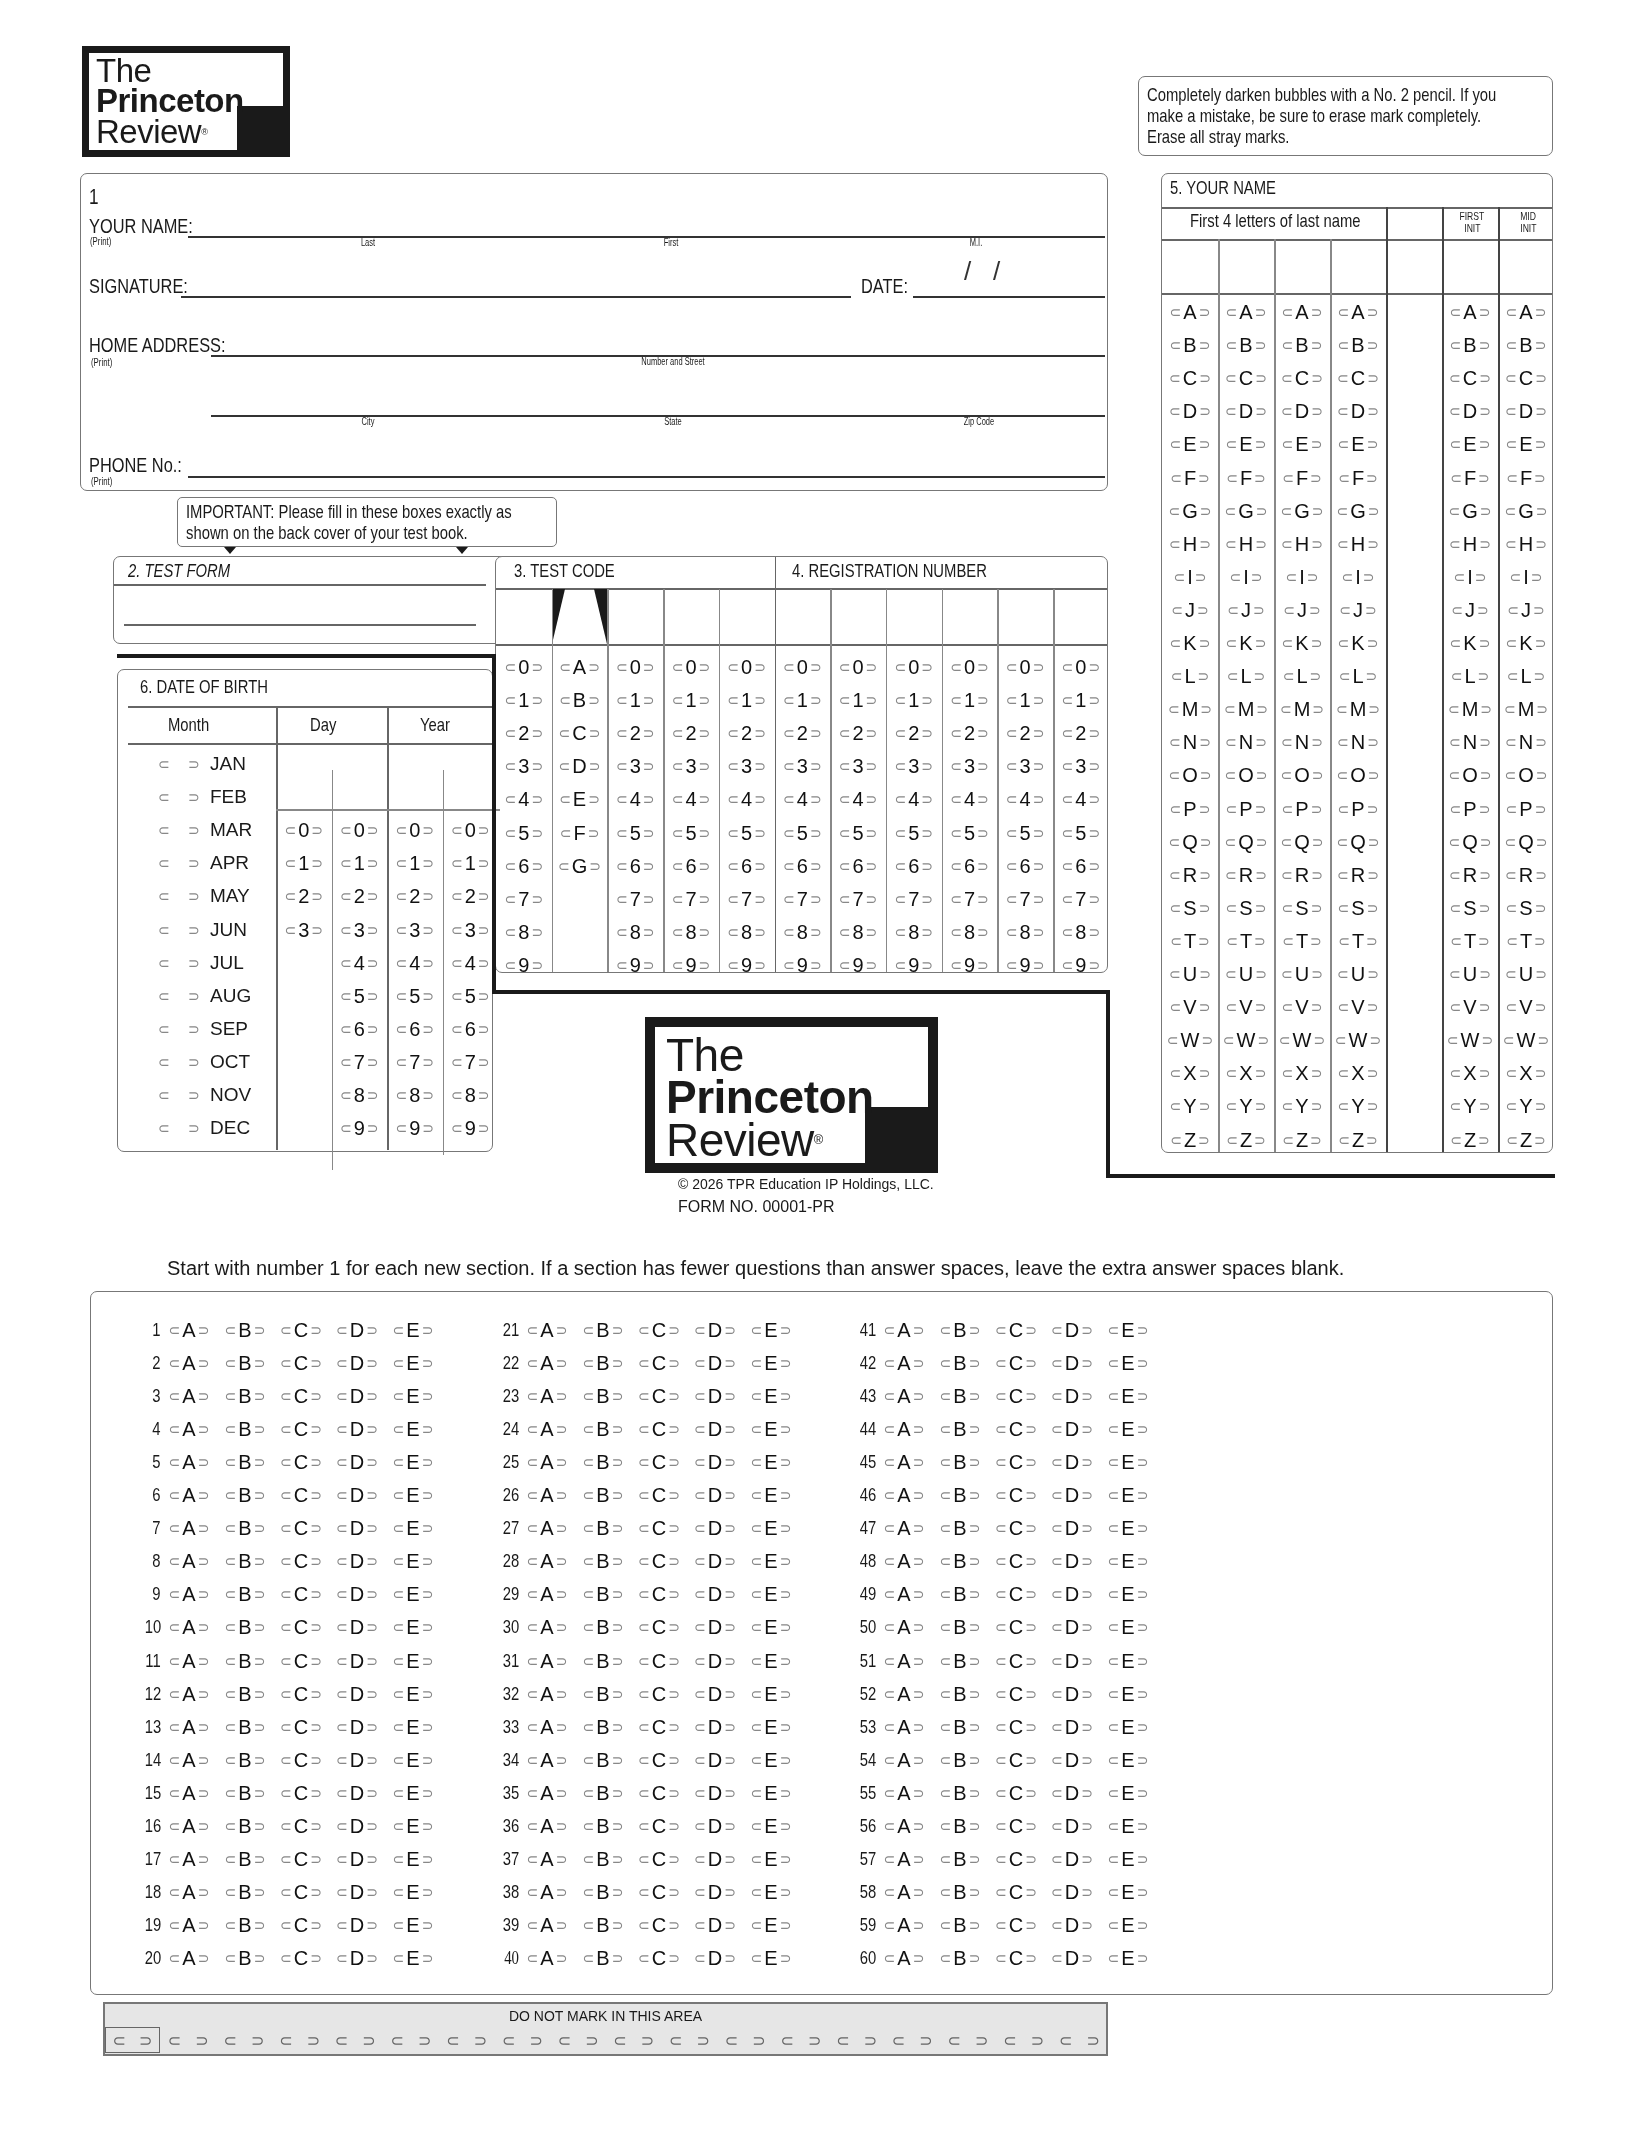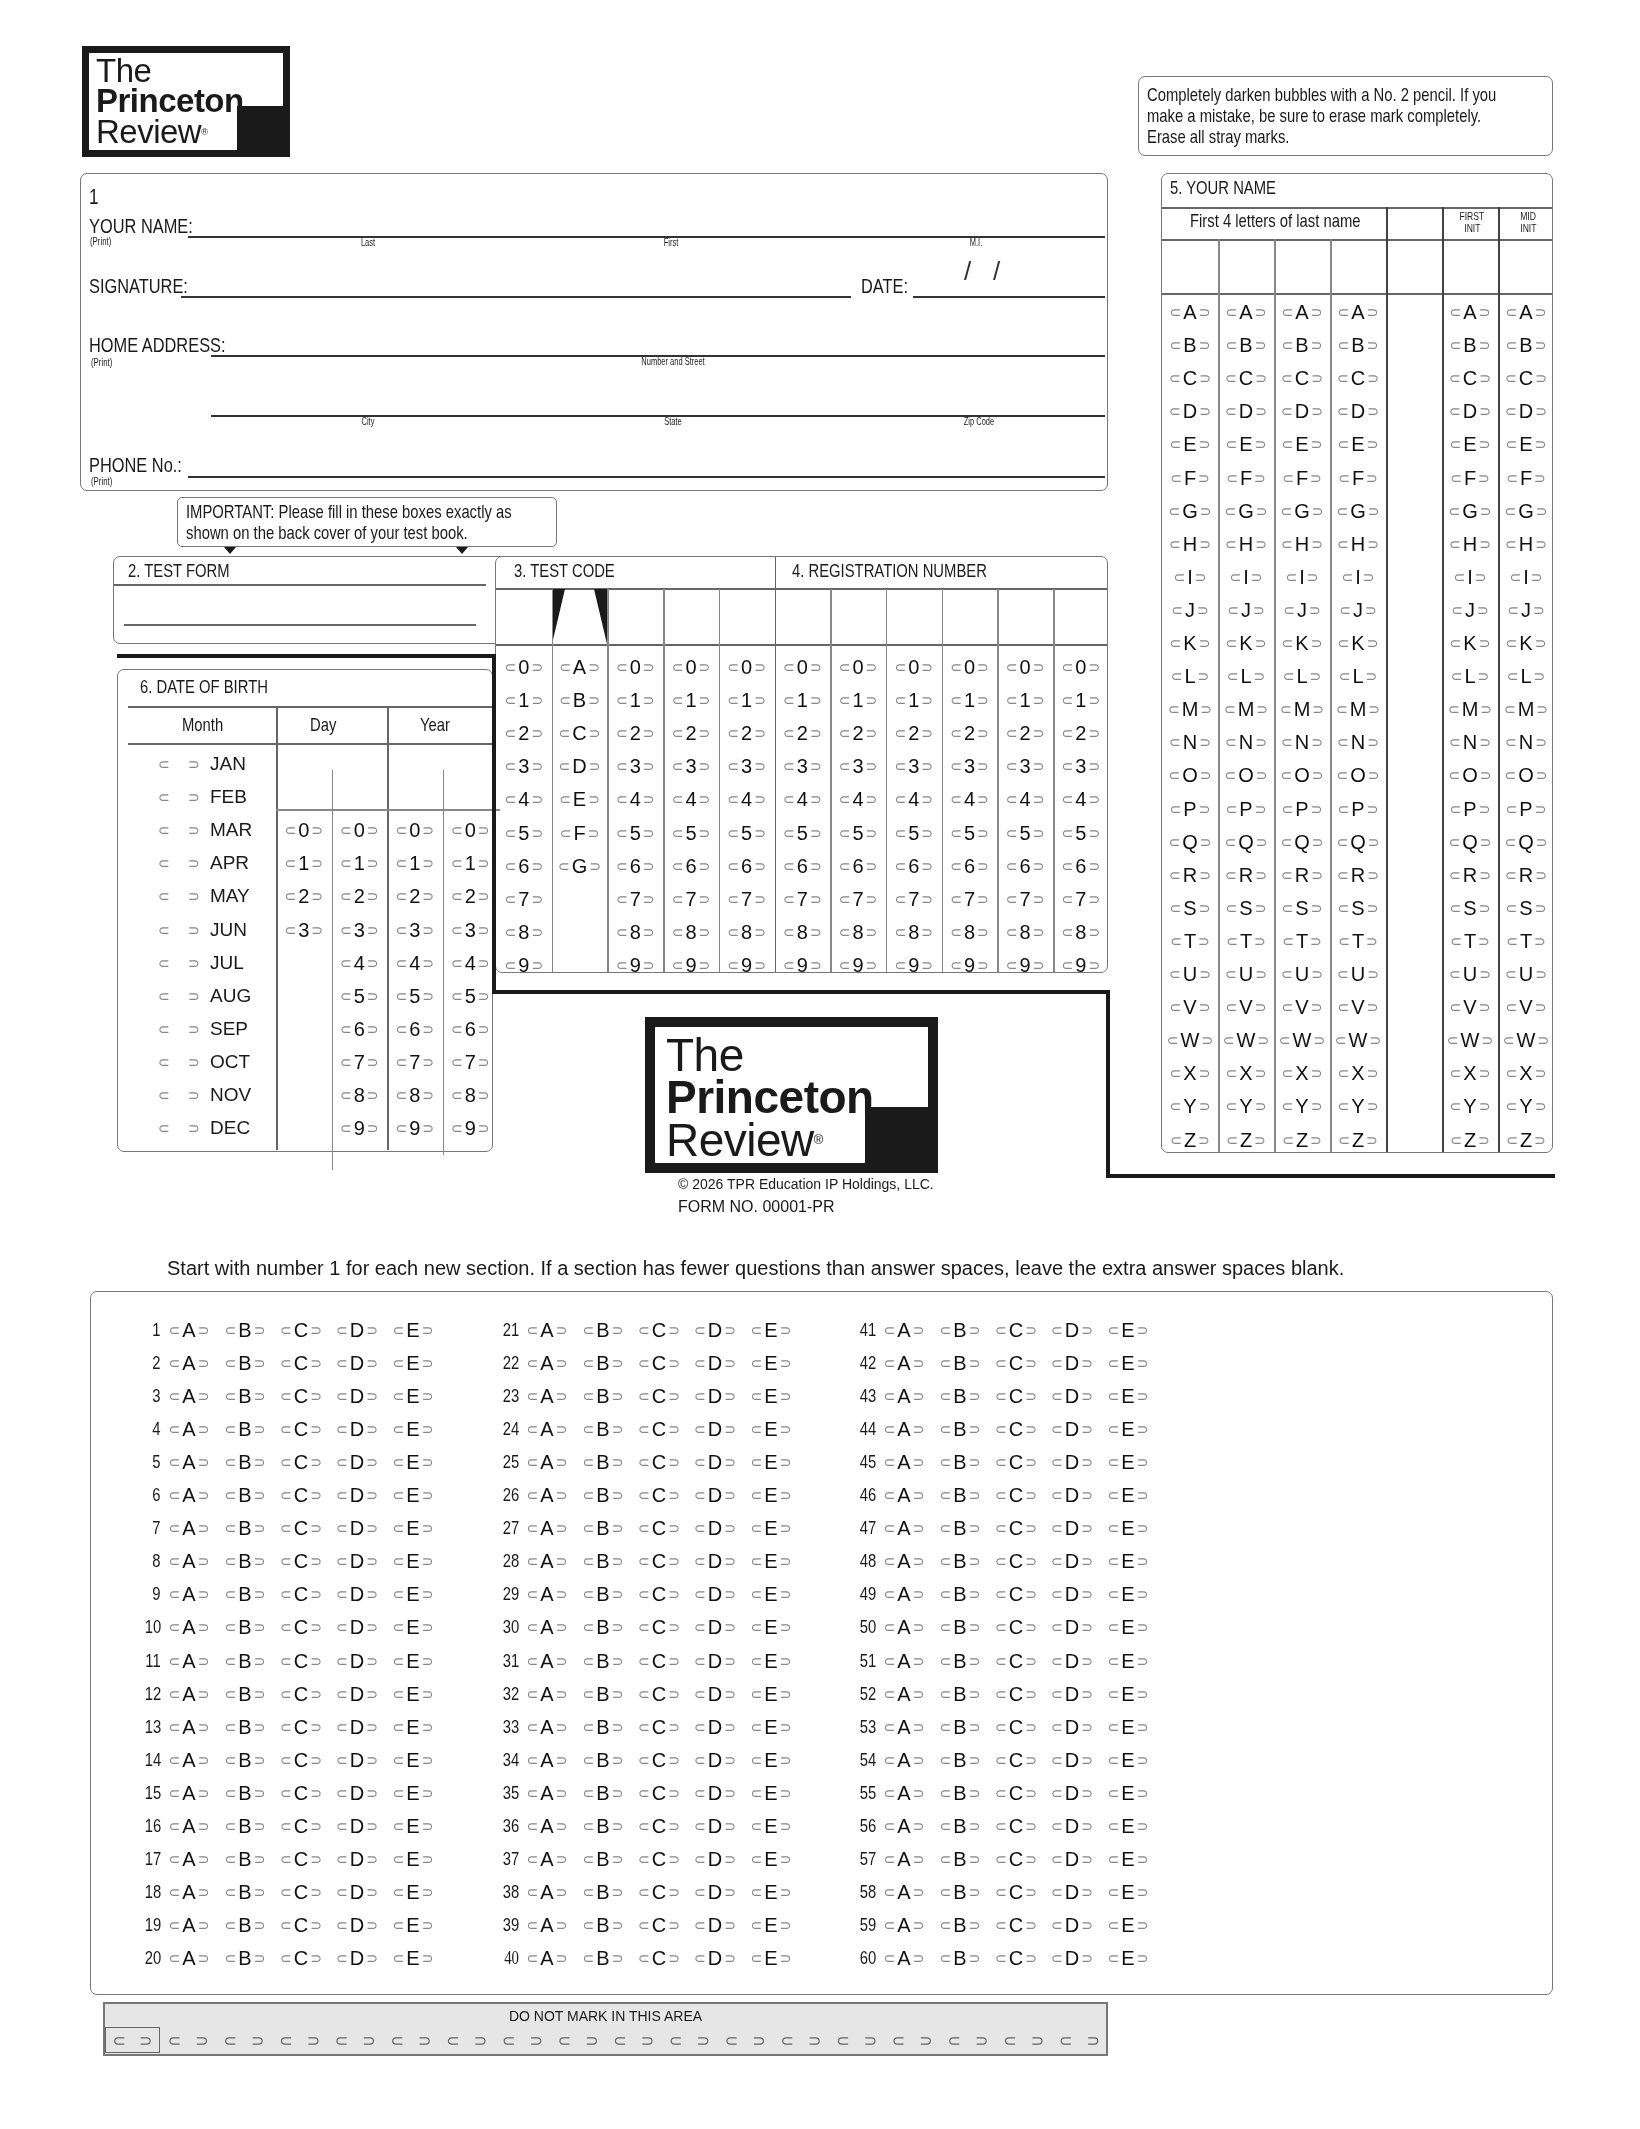--- a/index.html
+++ b/index.html
@@ -89,21 +89,21 @@
 
 <div class="box" style="left:177px;top:497px;width:380px;height:50px;border-radius:5px;">
   <div class="abs" style="left:8px;top:3px;font-size:19px;line-height:21px;">
     <div class="narrow">IMPORTANT:  Please fill in these boxes exactly as</div><br>
     <div class="narrow">shown on the back cover of your test book.</div>
   </div>
 </div>
 <div class="abs" style="left:224px;top:547px;width:0;height:0;border-left:6px solid transparent;border-right:6px solid transparent;border-top:7px solid #1a1a1a;"></div>
 <div class="abs" style="left:456px;top:547px;width:0;height:0;border-left:6px solid transparent;border-right:6px solid transparent;border-top:7px solid #1a1a1a;"></div>
 
-<div class="box" style="left:113px;top:556px;width:414px;height:88px;">
+<div class="box" style="left:113px;top:556px;width:414px;height:88px;font-style:italic;">
   <div class="hdr" style="left:14px;top:3px;"><span class="narrow">2.  TEST FORM</span></div>
   <div class="hline" style="left:0;top:27px;width:372px;background:#666;"></div>
   <div class="uline" style="left:10px;top:67px;width:352px;background:#666;"></div>
 </div>
 
 <div class="box" id="sec34" style="left:495px;top:556px;width:613px;height:417px;">
   <div class="hdr" style="left:18px;top:3px;"><span class="narrow">3.  TEST CODE</span></div>
   <div class="hdr" style="left:296px;top:3px;"><span class="narrow">4.  REGISTRATION NUMBER</span></div>
   <div class="hline" style="left:0;top:31px;width:611px;background:#666;"></div>
   <div class="hline" style="left:0;top:87px;width:611px;background:#666;"></div>
@@ -654,21 +654,21 @@
       <span class="o">⊂</span>
       <span class="v">9</span>
       <span class="o">⊃</span>
     </div>
   </div>
 
 <div class="box" id="sec6" style="left:117px;top:669px;width:376px;height:483px;">
   <div class="hdr" style="left:22px;top:6px;"><span class="narrow">6.  DATE OF BIRTH</span></div>
   <div class="hline" style="left:10px;top:36px;width:366px;background:#666;"></div>
   <div class="hline" style="left:10px;top:73px;width:366px;background:#666;"></div>
-  <div class="hdr" style="left:64px;top:44px;"><span class="narrow">Month</span></div>
+  <div class="hdr" style="left:50px;top:44px;"><span class="narrow">Month</span></div>
   <div class="hdr" style="left:192px;top:44px;"><span class="narrow">Day</span></div>
   <div class="hdr" style="left:302px;top:44px;"><span class="narrow">Year</span></div>
 <div class="abs" style="left: 40px; top: 82px; height: 24px; display: flex; align-items: center; font-size: 19px;">
       <span class="o" style="color:#888;font-size:14px;width:30px;">⊂</span>
       <span class="o" style="color:#888;font-size:14px;width:22px;">⊃</span>
       <span>JAN</span>
     </div>
     <div class="abs" style="left: 40px; top: 115.1px; height: 24px; display: flex; align-items: center; font-size: 19px;">
       <span class="o" style="color:#888;font-size:14px;width:30px;">⊂</span>
       <span class="o" style="color:#888;font-size:14px;width:22px;">⊃</span>

